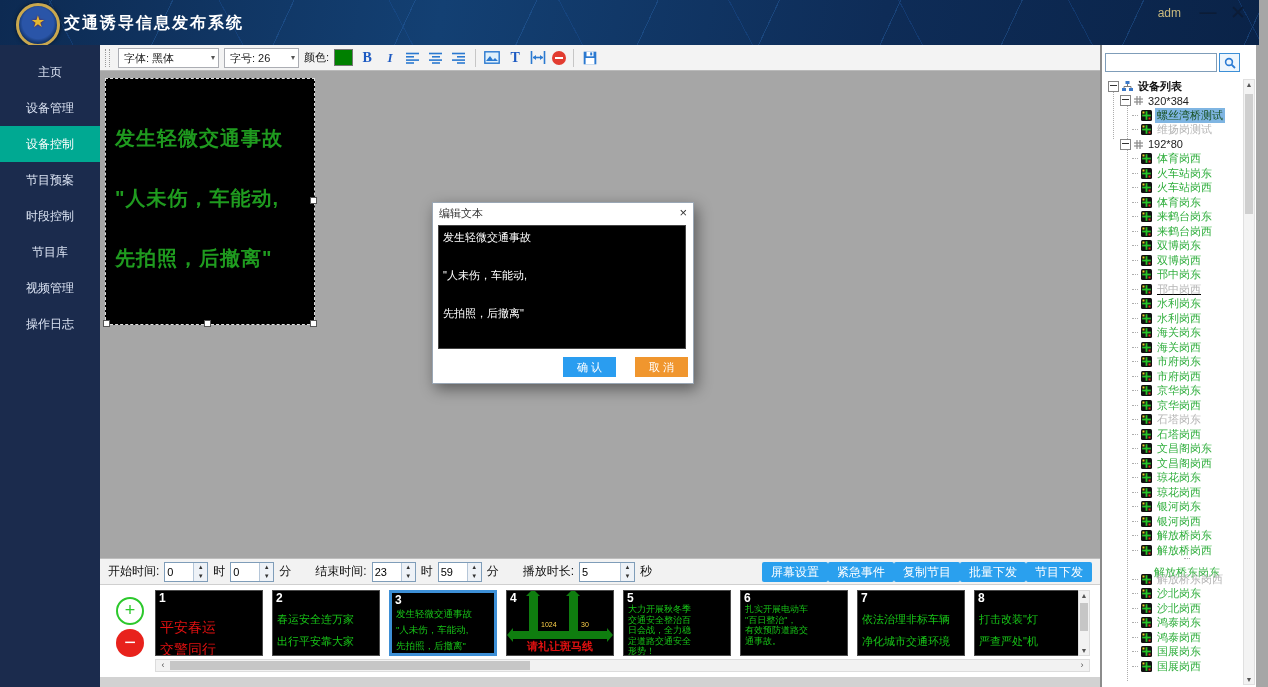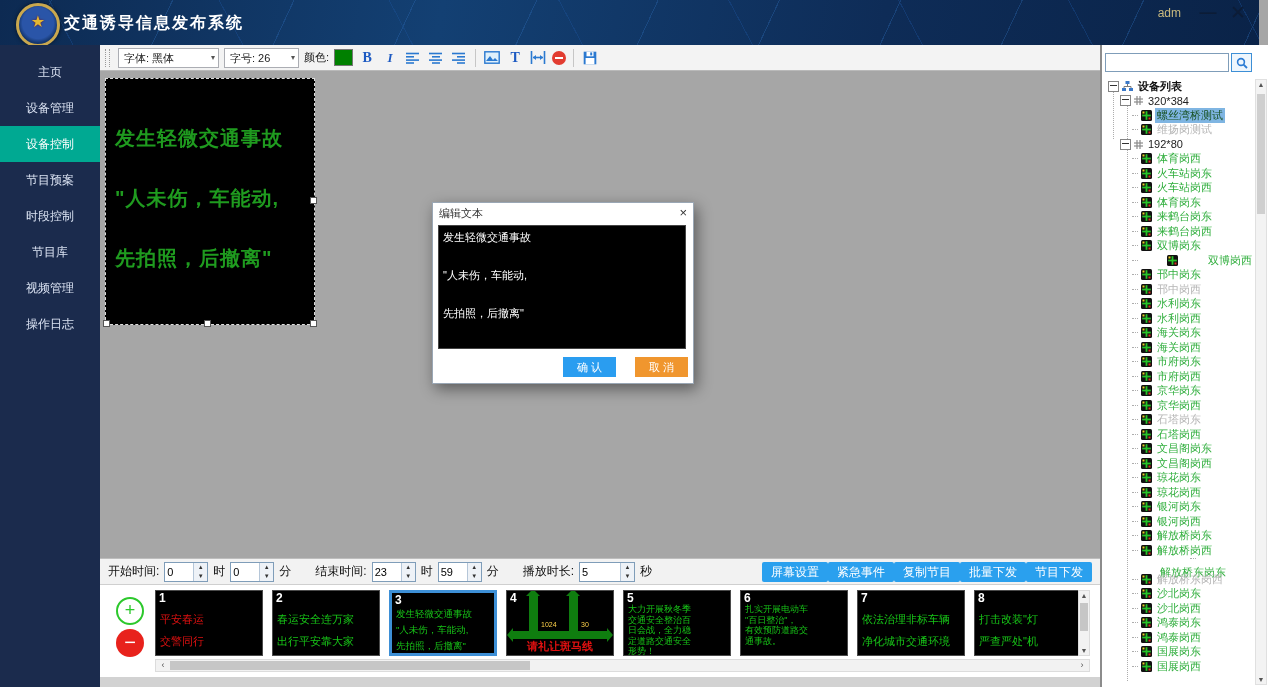--- a/index.html
+++ b/index.html
@@ -113,21 +113,21 @@
   .map-g{position:absolute;inset:0;}
   .map-v{position:absolute;top:4px;width:9px;height:40px;background:#0f7d0f;}
   .map-v:before{content:"";position:absolute;top:-6px;left:-3px;border:7px solid transparent;border-bottom:7px solid #0f7d0f;border-top:0;}
   .map-h{position:absolute;left:4px;right:4px;top:40px;height:8px;background:#0f7d0f;}
   .map-h:before{content:"";position:absolute;left:-4px;top:-3px;border:7px solid transparent;border-right:6px solid #0f7d0f;border-left:0;}
   .map-h:after{content:"";position:absolute;right:-4px;top:-3px;border:7px solid transparent;border-left:6px solid #0f7d0f;border-right:0;}
   .map-lab{position:absolute;top:30px;font-size:7px;color:#ffd24a;}
   .map-cap{position:absolute;left:0;right:0;bottom:1px;text-align:center;color:#e01010;font-size:11px;font-weight:bold;}
 
   
-  .dev-panel{position:absolute;left:1100px;top:45px;width:168px;height:642px;background:#fff;
+  .dev-panel{position:absolute;left:1100px;top:45px;width:156px;height:642px;background:#fff;
     border-left:2px solid #8c8c8c;box-sizing:border-box;}
   .search-row{position:absolute;left:3px;top:8px;right:16px;height:19px;display:flex;gap:2px;}
   .search-input{flex:1;border:1px solid #7f9db9;height:19px;box-sizing:border-box;font-size:11px;padding:0 3px;outline:none;min-width:0;}
   .search-btn{width:21px;height:19px;border:1px solid #3d8fd6;background:#eef6fd;display:flex;
     align-items:center;justify-content:center;cursor:pointer;box-sizing:border-box;}
   .tree{position:absolute;left:2px;top:34px;right:14px;bottom:2px;overflow:hidden;font-size:11px;}
   .trow{height:14.5px;display:flex;align-items:center;gap:3px;white-space:nowrap;}
   .trow .lbl{padding:0 2px;}
   .root-lbl{font-weight:bold;color:#111;}
   .grp-lbl{color:#222;}
@@ -320,21 +320,21 @@
         <div class="blue-btn">节目下发</div>
       </div>
   </div>
 
   <div class="prog-panel">
     <div class="add-btn">+</div>
     <div class="del-btn">−</div>
     <div class="thumbs">
         <div class="thumb">
           <span class="t-num">1</span>
-          <div class="t-lines" style="color: rgb(224, 16, 16); font-size: 11px; line-height: 22px; top: 17px;">
+          <div class="t-lines" style="color: rgb(224, 16, 16); font-size: 14px; line-height: 22px; top: 25px;">
             <div>平安春运</div>
             <div>交警同行</div>
           </div>
         </div>
         <div class="thumb">
           <span class="t-num">2</span>
           <div class="t-lines" style="color: rgb(23, 197, 23); font-size: 11px; line-height: 22px; top: 17px;">
             <div>春运安全连万家</div>
             <div>出行平安靠大家</div>
           </div>
@@ -551,21 +551,21 @@
           <span class="dotline" style="width: 6px;"></span>
           <svg width="11" height="11" viewBox="0 0 11 11">
             <rect width="11" height="11" rx="1.5" fill="#111"></rect>
             <rect x="4.6" y="1.2" width="1.8" height="8.6" fill="#27c427"></rect>
             <rect x="1.2" y="4.6" width="8.6" height="1.8" fill="#27c427"></rect>
             <rect x="1.5" y="1.5" width="2" height="2" fill="#e8d020"></rect>
             <rect x="7.5" y="7.5" width="2" height="2" fill="#e03020"></rect>
           </svg>
           <span class="lbl online">双博岗东</span>
         </div>
-        <div class="trow" style="padding-left: 28px; justify-content: space-between;">
+        <div class="trow" style="padding-left: 28px;">
           <span class="dotline" style="width: 6px;"></span>
           <svg width="11" height="11" viewBox="0 0 11 11">
             <rect width="11" height="11" rx="1.5" fill="#111"></rect>
             <rect x="4.6" y="1.2" width="1.8" height="8.6" fill="#27c427"></rect>
             <rect x="1.2" y="4.6" width="8.6" height="1.8" fill="#27c427"></rect>
             <rect x="1.5" y="1.5" width="2" height="2" fill="#e8d020"></rect>
             <rect x="7.5" y="7.5" width="2" height="2" fill="#e03020"></rect>
           </svg>
           <span class="lbl online">双博岗西</span>
         </div>
@@ -573,21 +573,21 @@
           <span class="dotline" style="width: 6px;"></span>
           <svg width="11" height="11" viewBox="0 0 11 11">
             <rect width="11" height="11" rx="1.5" fill="#111"></rect>
             <rect x="4.6" y="1.2" width="1.8" height="8.6" fill="#27c427"></rect>
             <rect x="1.2" y="4.6" width="8.6" height="1.8" fill="#27c427"></rect>
             <rect x="1.5" y="1.5" width="2" height="2" fill="#e8d020"></rect>
             <rect x="7.5" y="7.5" width="2" height="2" fill="#e03020"></rect>
           </svg>
           <span class="lbl online">邗中岗东</span>
         </div>
-        <div class="trow" style="padding-left: 28px;">
+        <div class="trow" style="padding-left: 28px; text-decoration: underline;">
           <span class="dotline" style="width: 6px;"></span>
           <svg width="11" height="11" viewBox="0 0 11 11">
             <rect width="11" height="11" rx="1.5" fill="#111"></rect>
             <rect x="4.6" y="1.2" width="1.8" height="8.6" fill="#27c427"></rect>
             <rect x="1.2" y="4.6" width="8.6" height="1.8" fill="#27c427"></rect>
             <rect x="1.5" y="1.5" width="2" height="2" fill="#e8d020"></rect>
             <rect x="7.5" y="7.5" width="2" height="2" fill="#e03020"></rect>
           </svg>
           <span class="lbl offline">邗中岗西</span>
         </div>

